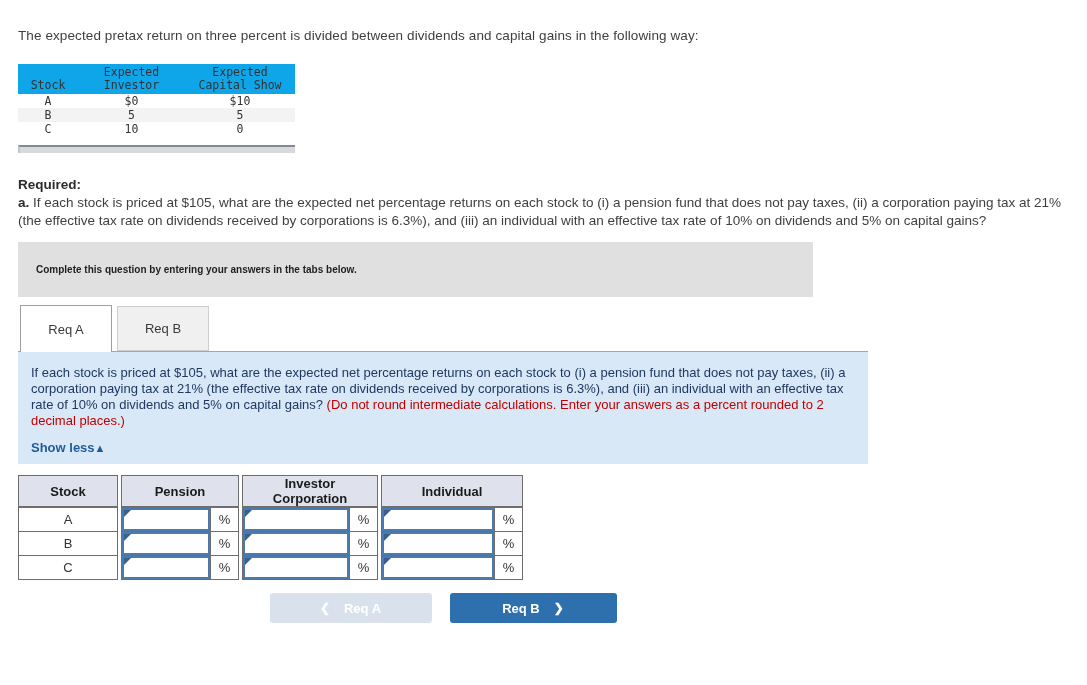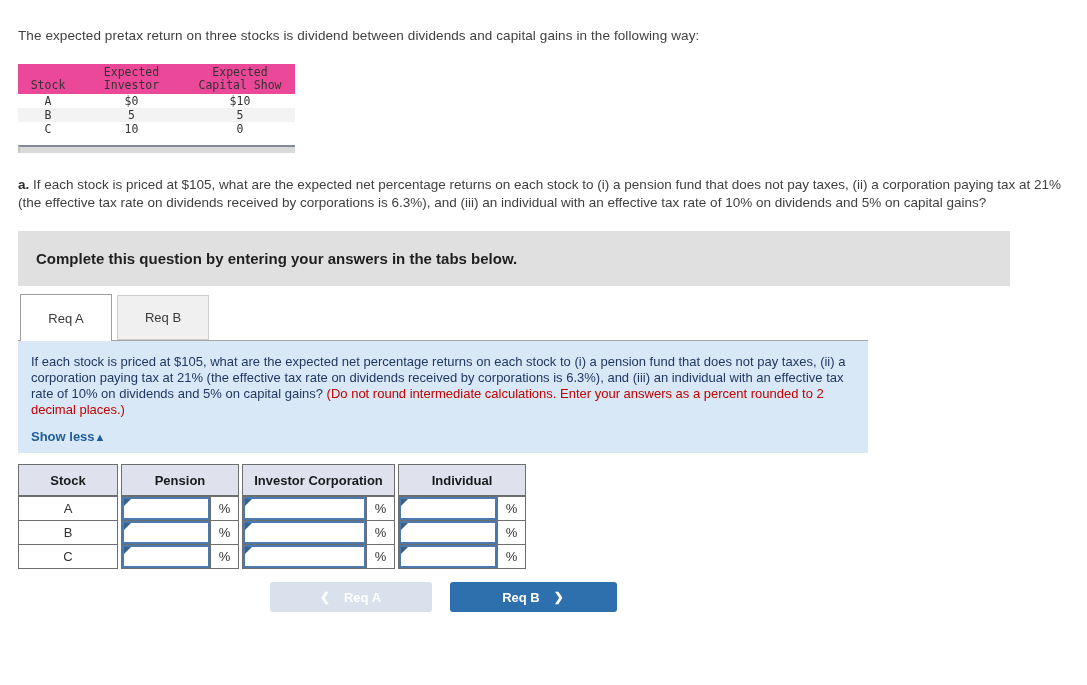--- a/index.html
+++ b/index.html
@@ -10,35 +10,35 @@
     color:#3f3f3f;
   }
   .page { padding:28px 14px 0 18px; }
 
   
   .intro { font-size:13.5px; color:#3f3f3f; letter-spacing:.1px; }
 
   
   .stock-table-wrap { margin-top:21px; width:277px; }
   table.mono { width:277px; border-collapse:collapse; font-family:"DejaVu Sans Mono", monospace; font-size:11.5px; color:#333; }
-  table.mono th { background:#ec4899; font-weight:normal; vertical-align:bottom; text-align:center; padding:2px 0 2px 0; line-height:13px; }
+  table.mono th { background:#0ea5e9; font-weight:normal; vertical-align:bottom; text-align:center; padding:2px 0 2px 0; line-height:13px; }
   table.mono td { text-align:center; padding:0; height:14px; line-height:14px; }
   table.mono tr.stripe td { background:#f3f3f4; }
   .hscrollbar { margin-top:9px; height:8px; width:277px; background:#d9d9d9; border-top:2px solid #828a99; border-left:2px solid #c3c3c3; }
 
   
   .required { margin-top:23px; font-size:13.5px; line-height:18px; max-width:1058px; }
   .required .req-head { font-weight:bold; color:#2c2c2c; }
   .required b { color:#2c2c2c; }
 
   
   .instruction-bar {
-    margin-top:19px; width:992px; height:55px; background:#e0e0e0;
+    margin-top:12px; width:795px; height:55px; background:#e0e0e0;
     display:flex; align-items:center; padding-left:18px;
-    font-size:15px; font-weight:bold; color:#1f1f1f;
+    font-size:10px; font-weight:bold; color:#1f1f1f;
   }
 
   
   .tabstrip { margin-top:8px; display:flex; align-items:flex-end; margin-left:2px; position:relative; z-index:2; }
   .tab {
     width:92px; text-align:center; font-size:13px; color:#3a3a3a;
     display:flex; align-items:center; justify-content:center; cursor:pointer;
   }
   .tab.active {
     height:47px; background:#ffffff;
@@ -94,21 +94,21 @@
   }
   .nav-btn .chev { font-size:12px; font-weight:bold; }
   .btn-prev { width:162px; background:#d9e2ec; }
   .btn-next { width:167px; background:#2e6fad; }
 </style>
 </head>
 <body>
 
 <div class="page">
 
-  <div class="intro">The expected pretax return on three stocks is dividend between dividends and capital gains in the following way:</div>
+  <div class="intro">The expected pretax return on three percent is divided between dividends and capital gains in the following way:</div>
 
   <div class="stock-table-wrap">
     <table class="mono">
       <colgroup>
           <col style="width:60px">
           <col style="width:107px">
           <col style="width:110px">
         </colgroup>
       <thead>
         <tr>
@@ -141,20 +141,21 @@
           <td>C</td>
           <td>10</td>
           <td>0</td>
         </tr>
       </tbody>
     </table>
     <div class="hscrollbar"></div>
   </div>
 
   <div class="required">
+    <div class="req-head">Required:</div>
     <div><b>a.</b><span> If each stock is priced at $105, what are the expected net percentage returns on each stock to (i) a pension fund that does not pay taxes, (ii) a corporation paying tax at 21% (the effective tax rate on dividends received by corporations is 6.3%), and (iii) an individual with an effective tax rate of 10% on dividends and 5% on capital gains?</span></div>
   </div>
 
   <div class="instruction-bar">
     <span>Complete this question by entering your answers in the tabs below.</span>
   </div>
 
   <div class="tabstrip">
     <div class="tab active">
       <span>Req A</span>
@@ -169,22 +170,22 @@
     <div class="showless-row">
       <a class="showless"><span>Show less</span><span class="tri">▲</span></a>
     </div>
   </div>
 
   <table class="ans">
     <thead>
       <tr>
         <th style="width:100px">Stock</th>
         <th style="width:118px">Pension</th>
-        <th style="width:153px">Investor Corporation</th>
-        <th style="width:128px">Individual</th>
+        <th style="width:136px">Investor Corporation</th>
+        <th style="width:142px">Individual</th>
       </tr>
     </thead>
     <tbody>
       <tr>
         <td class="label-cell">A</td>
         <td class="field-cell">
             <div class="field-wrap">
           <div class="input-box"><span class="corner-marker"></span><input type="text" value="" style=""></div>
           <div class="pct-box">%</div>
         </div>

